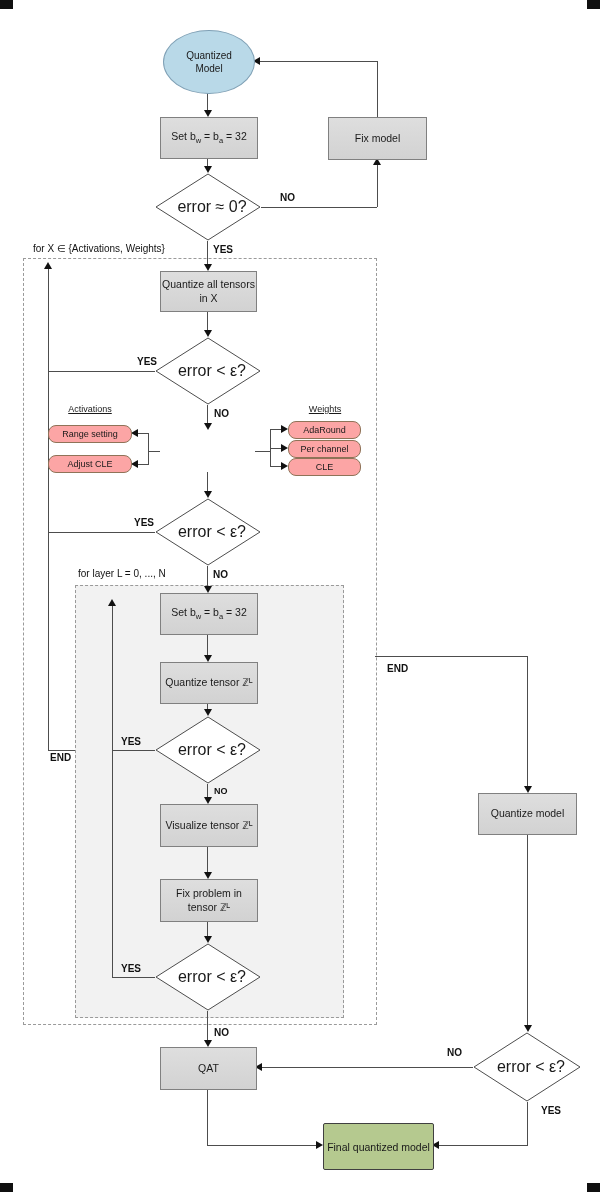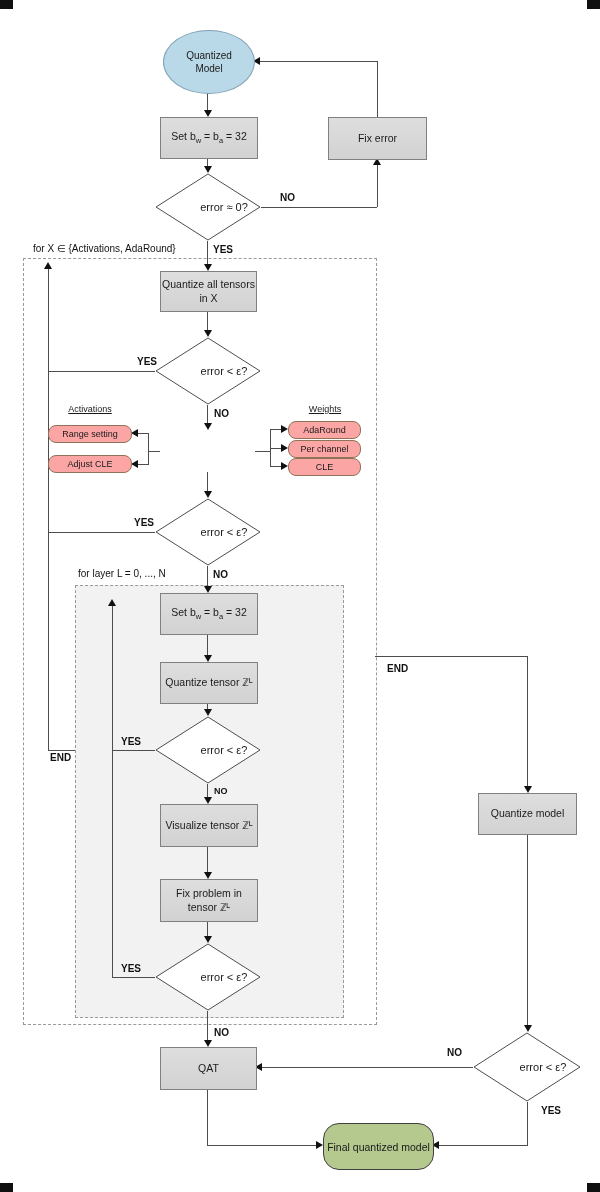--- a/index.html
+++ b/index.html
@@ -13,27 +13,27 @@
   
   .box{position:absolute;background:linear-gradient(180deg,#dedede,#d2d2d2);
        border:1px solid #808080;display:flex;align-items:center;justify-content:center;
        text-align:center;font-size:10.5px;line-height:1.25;white-space:pre-line;}
   .box.big{font-size:13px;}
   
   .ellipse{position:absolute;background:#b9d9e8;border:1px solid #7fa0b5;border-radius:50%;
        display:flex;align-items:center;justify-content:center;text-align:center;
        font-size:10px;line-height:1.3;white-space:pre-line;}
   
-  .final{position:absolute;background:#b5c98f;border:1px solid #404040;border-radius:16px;
+  .final{position:absolute;background:#b5c98f;border:1px solid #404040;border-radius:2px;
        display:flex;align-items:center;justify-content:center;text-align:center;font-size:10.5px;}
   
   .diamond{position:absolute;}
   .diamond svg{position:absolute;left:0;top:0;}
-  .diamond .dtxt{position:absolute;left:16px;top:0;width:100%;height:100%;display:flex;
-       align-items:center;justify-content:center;font-size:11px;}
+  .diamond .dtxt{position:absolute;left:4px;top:0;width:100%;height:100%;display:flex;
+       align-items:center;justify-content:center;font-size:16px;}
   
   .pill{position:absolute;background:#fca5a5;border:1px solid #8f7358;border-radius:8px;
        display:flex;align-items:center;justify-content:center;font-size:9px;}
   .anntitle{position:absolute;font-size:9px;text-decoration:underline;text-align:center;}
   
   .hl{position:absolute;height:1px;background:#4d4d4d;}
   .vl{position:absolute;width:1px;background:#4d4d4d;}
   .ah{position:absolute;width:0;height:0;}
   .ah.d{border-left:4px solid transparent;border-right:4px solid transparent;border-top:7px solid #111;}
   .ah.u{border-left:4px solid transparent;border-right:4px solid transparent;border-bottom:7px solid #111;}
@@ -49,21 +49,21 @@
 
 <div id="stage">
 
   <div class="corner" style="left:0;top:0"></div>
   <div class="corner" style="right:0;top:0"></div>
   <div class="corner" style="left:0;bottom:0"></div>
   <div class="corner" style="right:0;bottom:0"></div>
 
   <div class="loopbox" style="left:23px;top:258px;width:352px;height:765px"></div>
   <div class="loopbox inner" style="left:75px;top:585px;width:267px;height:431px"></div>
-  <div class="note" style="left:33px;top:243px">for X ∈ {Activations, AdaRound}</div>
+  <div class="note" style="left:33px;top:243px">for X ∈ {Activations, Weights}</div>
   <div class="note" style="left:78px;top:568px">for layer L = 0, ..., N</div>
 
   <div class="vl" style="left:207px;top:92px;height:19px"></div>
   <div class="ah d" style="left:204px;top:110px"></div>
 
   <div class="vl" style="left:207px;top:157px;height:10px"></div>
   <div class="ah d" style="left:204px;top:166px"></div>
 
   <div class="hl" style="left:261px;top:207px;width:116px"></div>
   <div class="vl" style="left:377px;top:165px;height:42px"></div>
@@ -151,21 +151,21 @@
   <div class="hl" style="left:207px;top:1145px;width:110px"></div>
   <div class="ah r" style="left:316px;top:1141px"></div>
 
   <div class="ellipse" style="left:163px;top:30px;width:90px;height:62px">Quantized
 Model</div>
 
   <div class="box" style="left:160px;top:117px;width:96px;height:40px">
     <span><span>Set b</span><sub>w</sub><span> = b</span><sub>a</sub><span> = 32</span></span>
   </div>
 
-  <div class="box" style="left:328px;top:117px;width:97px;height:41px">Fix error</div>
+  <div class="box" style="left:328px;top:117px;width:97px;height:41px">Fix model</div>
 
   <div class="diamond" style="left:155px;top:173px;width:106px;height:68px">
     <svg width="106" height="68">
         <polygon points="53,1 105,34 53,67 1,34" fill="#ffffff" stroke="#4d4d4d" stroke-width="1"></polygon>
       </svg>
     <div class="dtxt">error ≈ 0?</div>
   </div>
 
   <div class="box" style="left:160px;top:271px;width:95px;height:39px">Quantize all tensors
 in X</div>

